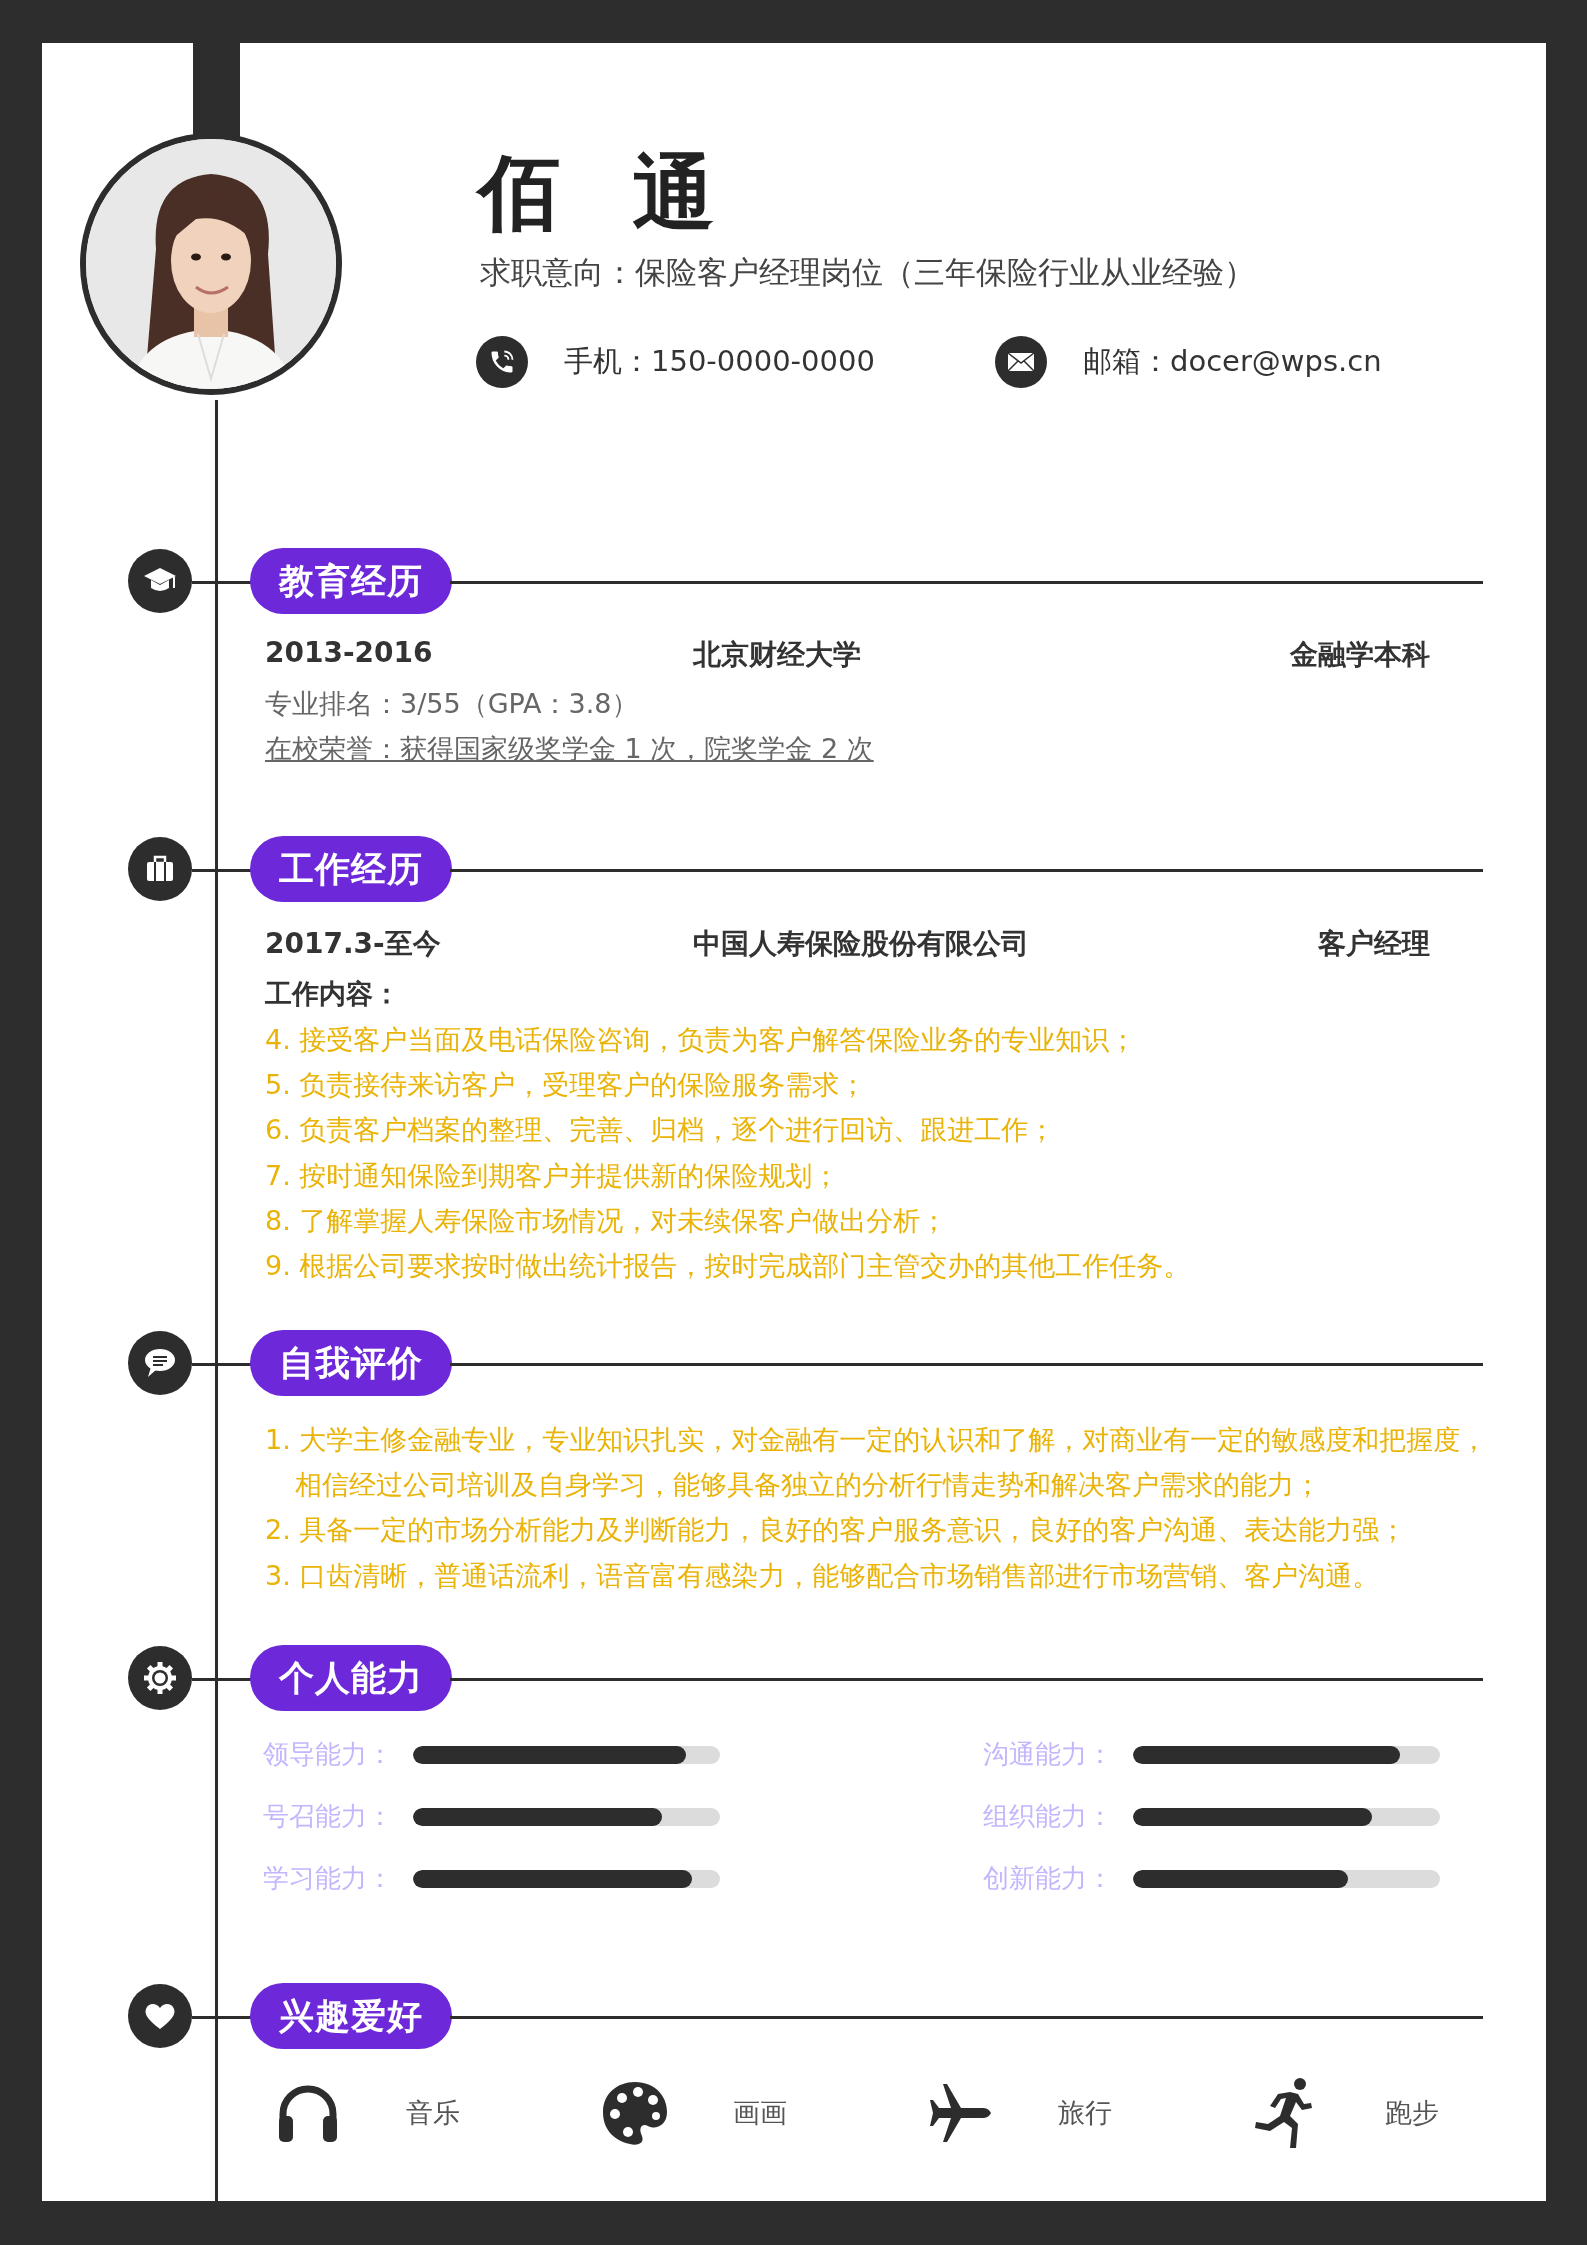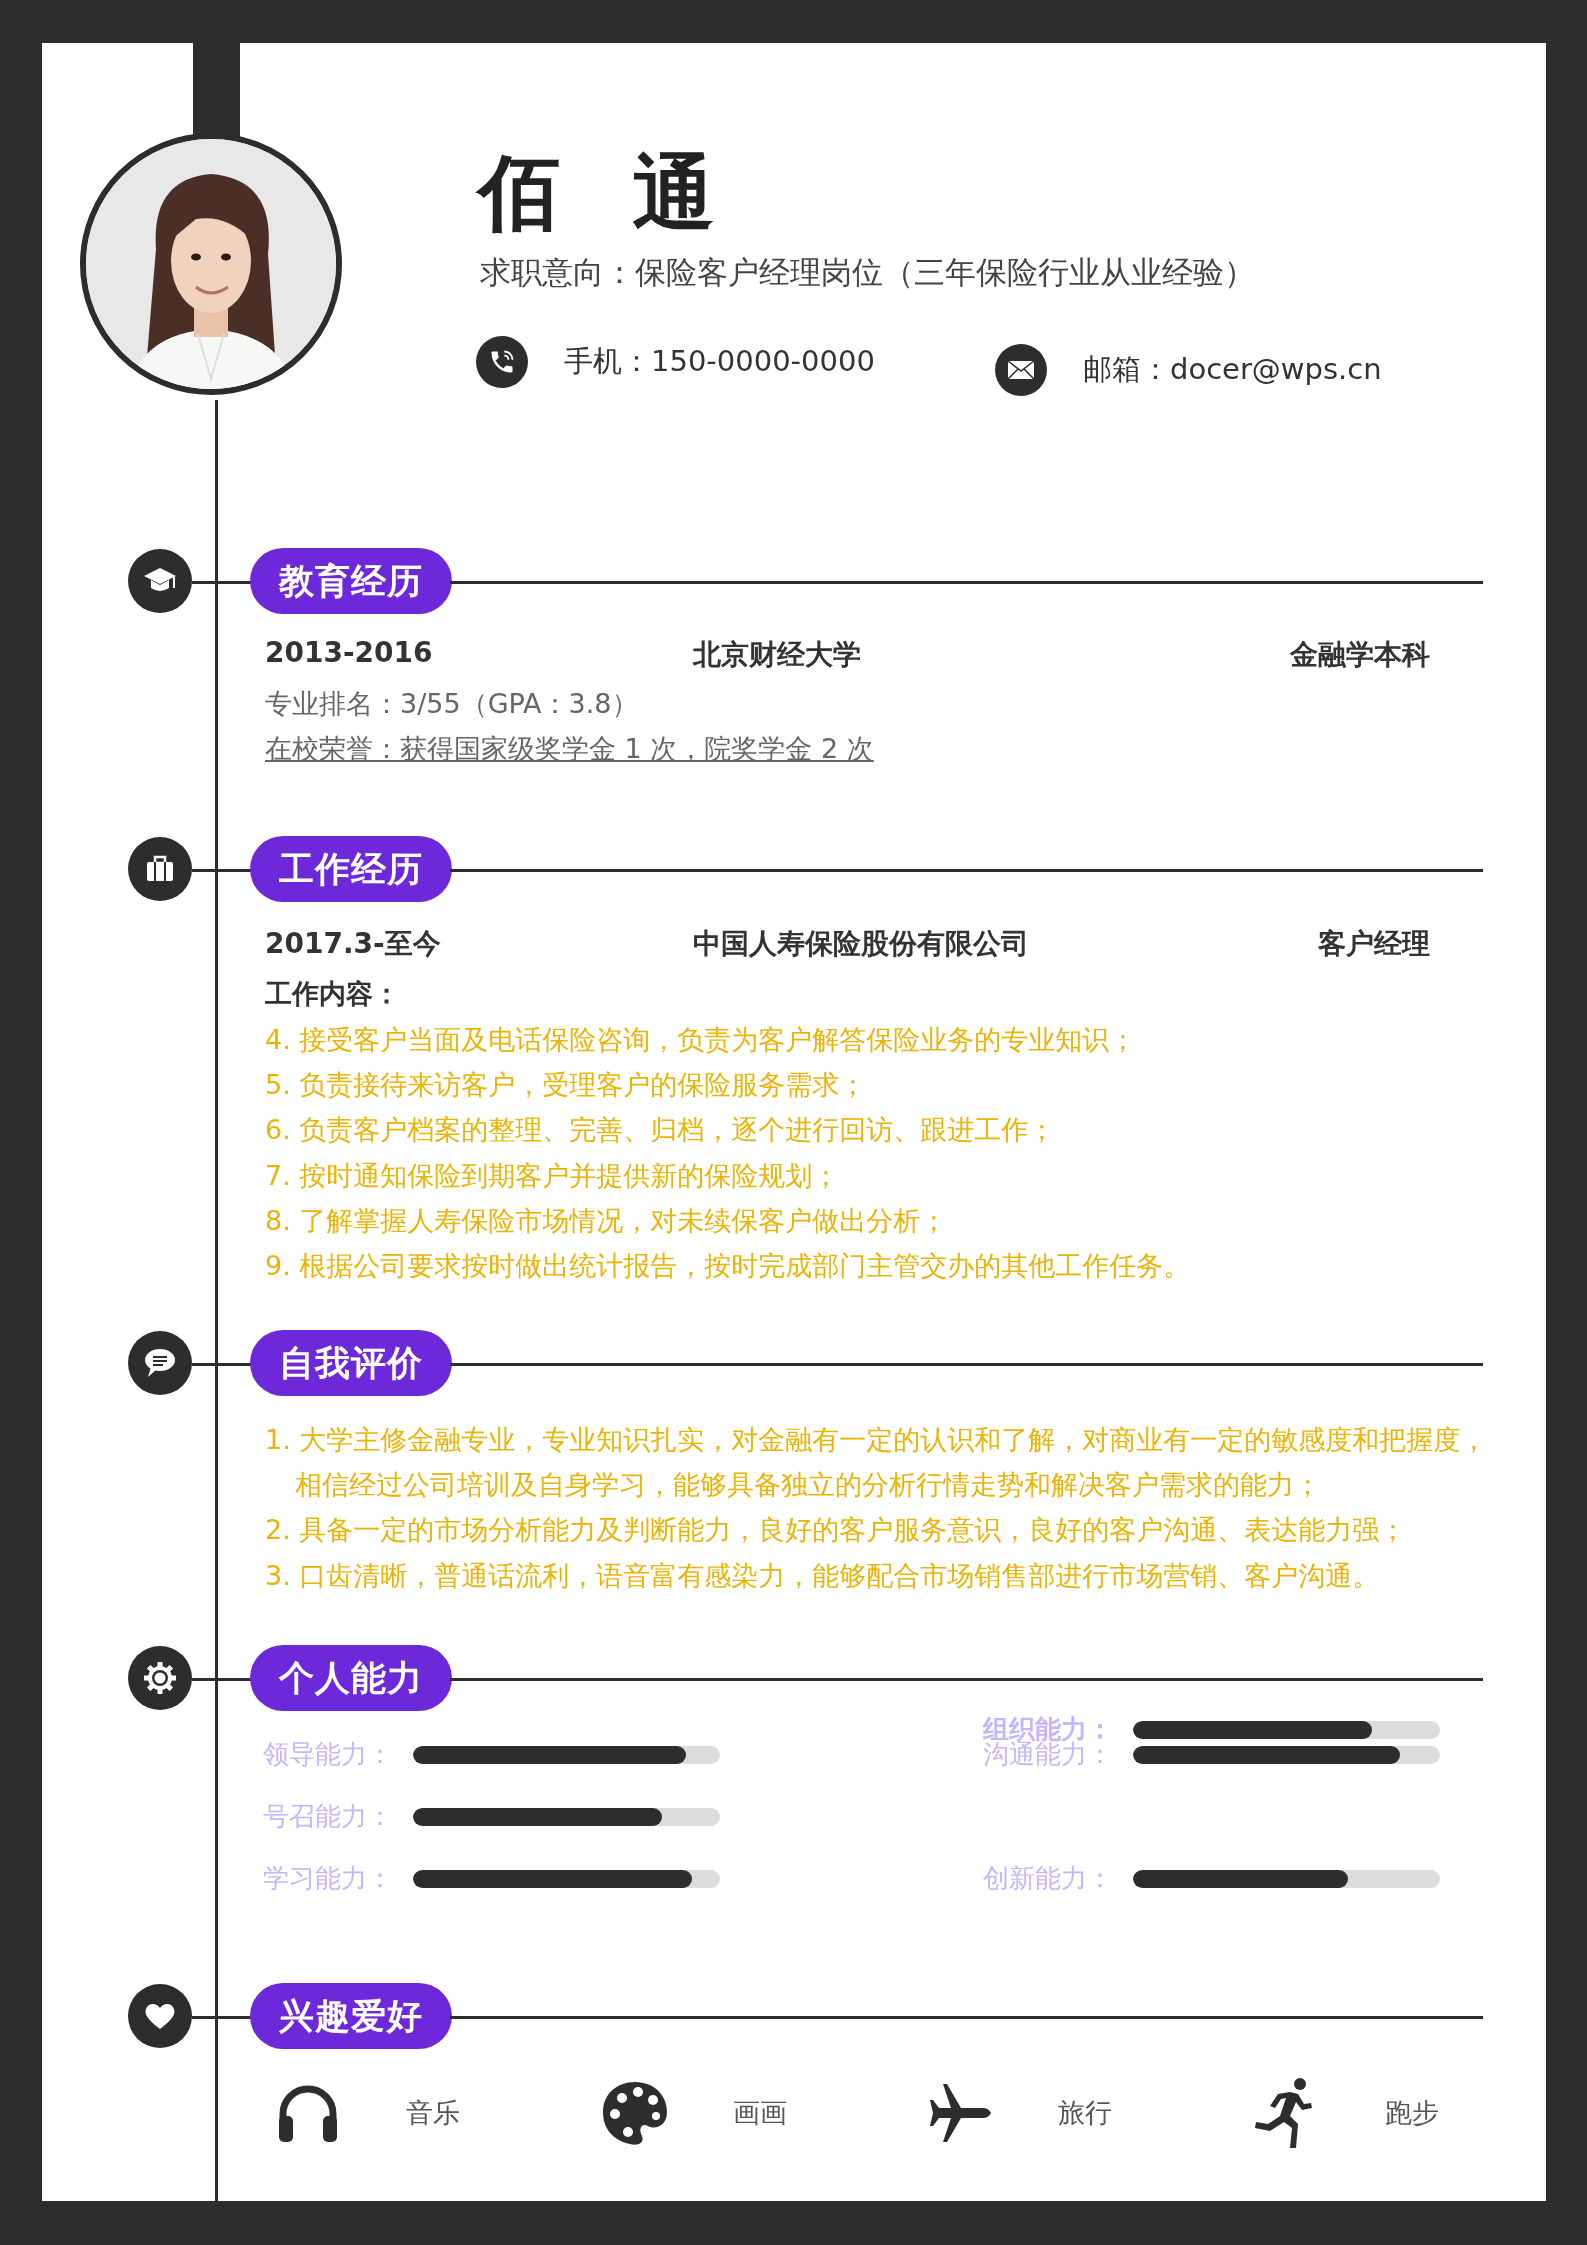--- a/index.html
+++ b/index.html
@@ -87,21 +87,21 @@
 
 <div class="contact" style="left:476px;">
   <div class="ic">
     <svg width="28" height="28" viewBox="0 0 24 24">
         <path fill="#fff" d="M6.6 10.8c1.4 2.8 3.8 5.1 6.6 6.6l2.2-2.2c.3-.3.7-.4 1-.2 1.1.4 2.3.6 3.6.6.6 0 1 .4 1 1V20c0 .6-.4 1-1 1C10.6 21 3 13.4 3 4c0-.6.4-1 1-1h3.5c.6 0 1 .4 1 1 0 1.3.2 2.5.6 3.6.1.3 0 .7-.2 1z"></path>
         <path d="M14 3a7 7 0 0 1 7 7M14 6.5a3.5 3.5 0 0 1 3.5 3.5" stroke="#fff" stroke-width="1.6" fill="none"></path>
       </svg>
   </div>
   <span class="txt">手机：150-0000-0000</span>
 </div>
-<div class="contact" style="left:995px;margin-top:8px;">
+<div class="contact" style="left:995px;">
   <div class="ic">
     <svg width="28" height="22" viewBox="0 0 28 20">
         <rect x="1" y="1" width="26" height="18" fill="#fff"></rect>
         <path d="M1 1 L14 11 L27 1 M1 19 L11 9 M27 19 L17 9" stroke="#2d2d2d" stroke-width="1.5" fill="none"></path>
       </svg>
   </div>
   <span class="txt">邮箱：docer@wps.cn</span>
 </div>
 
 <div class="sec-icon" style="top:549px;">
@@ -196,21 +196,21 @@
   <div class="track">
       <div class="fill" style="width:87%;"></div>
     </div>
 </div>
 <div class="skill" style="left:263px; top:1799px;">
   <span class="lbl">号召能力：</span>
   <div class="track">
       <div class="fill" style="width:81%;"></div>
     </div>
 </div>
-<div class="skill" style="left:983px; top:1712px;font-weight:bold;">
+<div class="skill" style="left:983px; top:1799px;">
   <span class="lbl">组织能力：</span>
   <div class="track">
       <div class="fill" style="width:78%;"></div>
     </div>
 </div>
 <div class="skill" style="left:263px; top:1861px;">
   <span class="lbl">学习能力：</span>
   <div class="track">
       <div class="fill" style="width:91%;"></div>
     </div>

